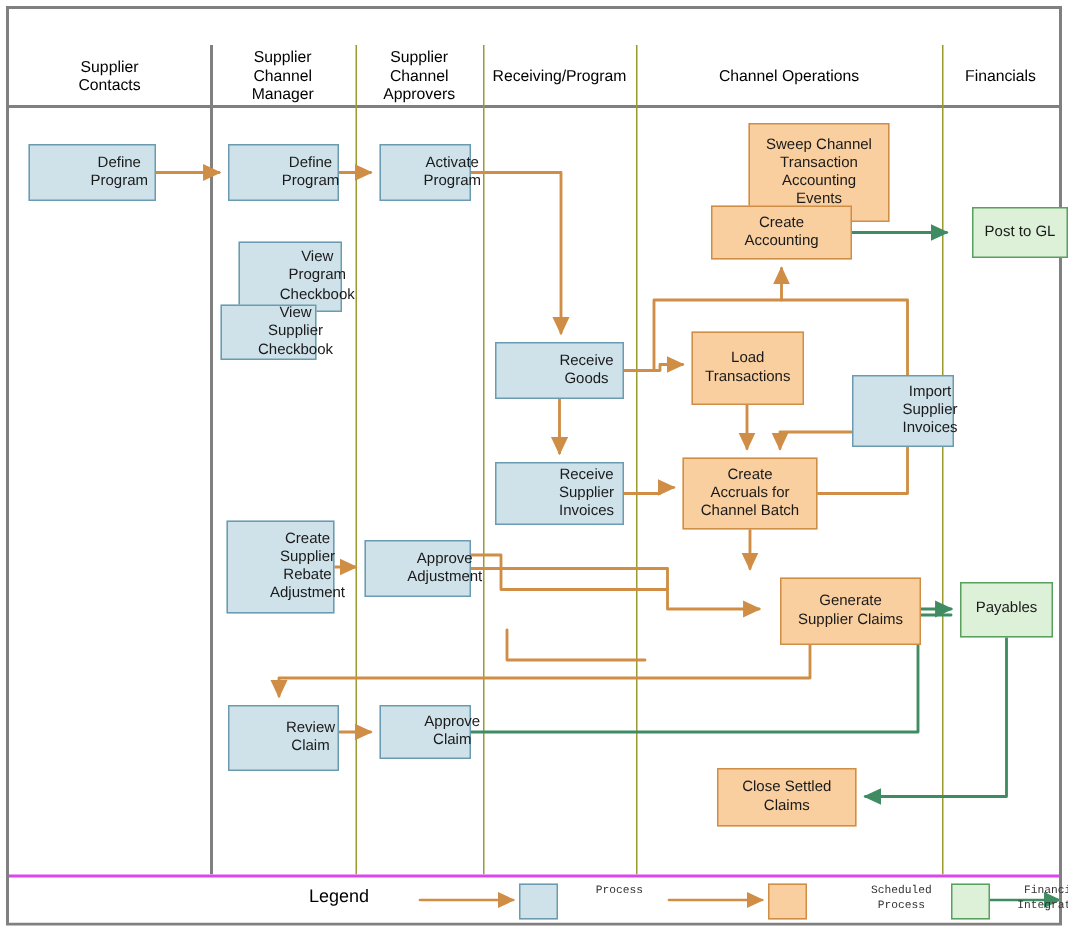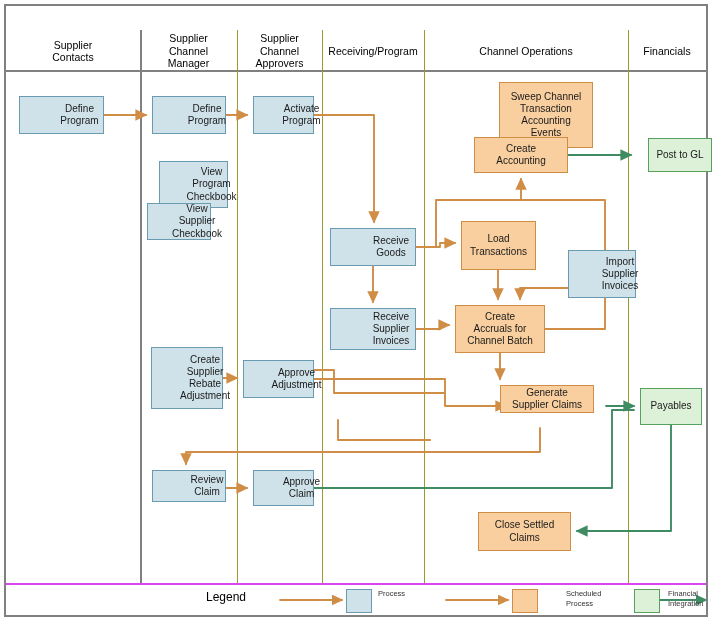--- a/index.html
+++ b/index.html
@@ -22,21 +22,21 @@
   .node{position:absolute;box-sizing:border-box;display:flex;align-items:center;
         justify-content:center;text-align:center;font-size:10px;line-height:12.2px;
         color:#1a1a1a;border-width:1px;border-style:solid;}
   .n-process{background:#cfe2ea;border-color:#6a9bb0;padding-left:36px;}
   .n-sched{background:#f9cf9f;border-color:#d08d45;}
   .n-fin{background:#ddf0d8;border-color:#57a05d;}
   .legend-box{position:absolute;left:6px;top:583px;width:700px;height:32px;
               border-top:2px solid #d946ef;box-sizing:border-box;background:#fff;}
   .legend-title{position:absolute;left:200px;top:5px;font-size:12px;color:#000;}
   .lg-swatch{position:absolute;top:4px;width:24px;height:22px;border-width:1px;border-style:solid;}
-  .lg-label{position:absolute;font-size:7.5px;line-height:10px;color:#333;text-align:left;}
+  .lg-label{position:absolute;font-size:7.5px;line-height:10px;color:#333;text-align:center;font-family:Liberation Mono, monospace;}
   svg.wires{position:absolute;left:0;top:0;width:712px;height:621px;pointer-events:none;}
 </style>
 </head>
 <body>
 
 <div id="page">
 
   <div class="frame"></div>
 
 
@@ -120,21 +120,21 @@
       </div>
       <div class="node n-process" style="left: 147px; top: 203px; width: 64px; height: 37px;">
         <span>View Supplier<br>Checkbook</span>
       </div>
       <div class="node n-process" style="left: 151px; top: 347px; width: 72px; height: 62px;">
         <span>Create<br>Supplier<br>Rebate<br>Adjustment</span>
       </div>
       <div class="node n-process" style="left: 243px; top: 360px; width: 71px; height: 38px;">
         <span>Approve<br>Adjustment</span>
       </div>
-      <div class="node n-process" style="left: 152px; top: 470px; width: 74px; height: 32px;">
+      <div class="node n-process" style="left: 152px; top: 470px; width: 74px; height: 44px;">
         <span>Review Claim</span>
       </div>
       <div class="node n-process" style="left: 253px; top: 470px; width: 61px; height: 36px;">
         <span>Approve<br>Claim</span>
       </div>
       <div class="node n-process" style="left: 330px; top: 228px; width: 86px; height: 38px;">
         <span>Receive Goods</span>
       </div>
       <div class="node n-process" style="left: 330px; top: 308px; width: 86px; height: 42px;">
         <span>Receive Supplier<br>Invoices</span>
@@ -147,21 +147,21 @@
       </div>
       <div class="node n-sched" style="left: 461px; top: 221px; width: 75px; height: 49px;">
         <span>Load<br>Transactions</span>
       </div>
       <div class="node n-process" style="left: 568px; top: 220px; width: 68px; height: 48px; margin-top: 30px;">
         <span>Import<br>Supplier<br>Invoices</span>
       </div>
       <div class="node n-sched" style="left: 455px; top: 305px; width: 90px; height: 48px;">
         <span>Create<br>Accruals for<br>Channel Batch</span>
       </div>
-      <div class="node n-sched" style="left: 500px; top: 385px; width: 94px; height: 28px;">
+      <div class="node n-sched" style="left: 520px; top: 385px; width: 94px; height: 45px;">
         <span>Generate<br>Supplier Claims</span>
       </div>
       <div class="node n-sched" style="left: 478px; top: 512px; width: 93px; height: 39px;">
         <span>Close Settled<br>Claims</span>
       </div>
       <div class="node n-fin" style="left: 637px; top: 138px; width: 64px; height: 34px; margin-left: 11px;">
         <span>Post to GL</span>
       </div>
       <div class="node n-fin" style="left: 640px; top: 388px; width: 62px; height: 37px;">
         <span>Payables</span>

